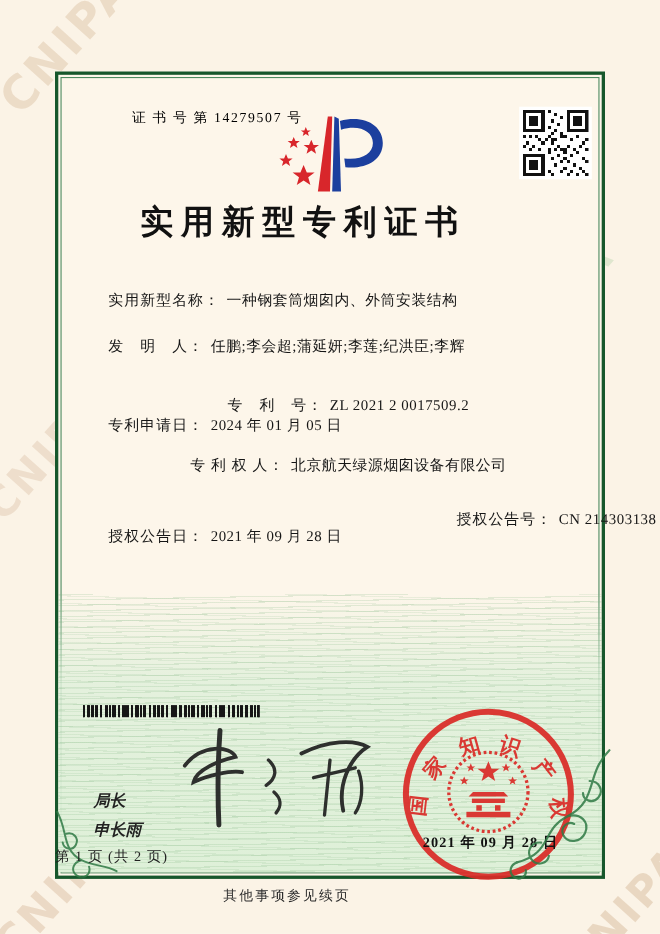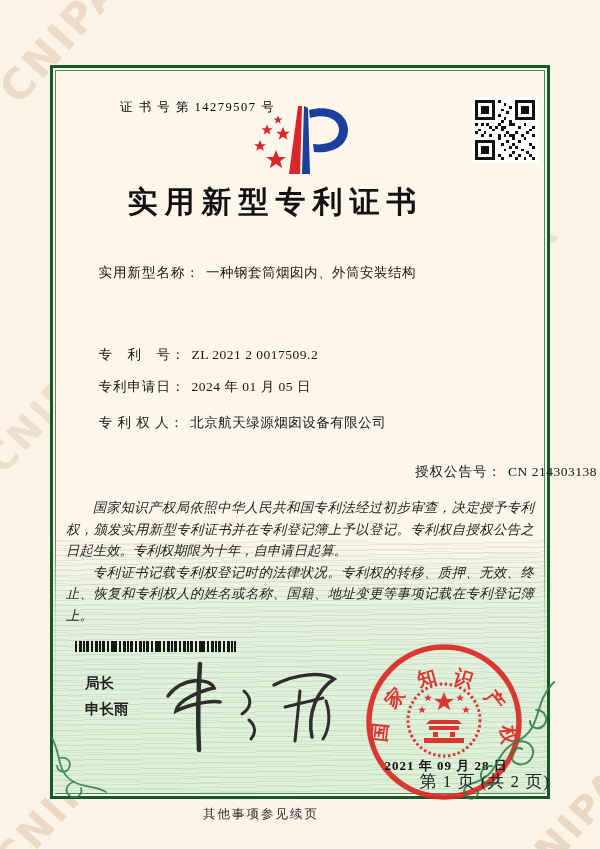--- a/index.html
+++ b/index.html
@@ -62,34 +62,34 @@
     font-style:italic;color:#1d1d1d;
   }
   .paras p{margin:0;text-indent:2em;}
   #barcode{
     position:absolute;left:75px;top:641px;width:161px;height:11px;
     background-image:
       repeating-linear-gradient(90deg,#161616 0 2px,rgba(0,0,0,0) 2px 4px),
       repeating-linear-gradient(90deg,#161616 0 1px,rgba(0,0,0,0) 1px 5px,#161616 5px 7px,rgba(0,0,0,0) 7px 11px);
   }
   .director-block{
-    position:absolute;left:85px;top:670px;
+    position:absolute;left:85px;top:716px;
     font-family:"Liberation Sans","DejaVu Sans",sans-serif;
-    font-weight:bold;font-size:14.5px;color:#222;line-height:26px;
+    font-weight:bold;font-size:14.5px;color:#222;line-height:26px;font-style:italic;
   }
   #signature{position:absolute;left:148px;top:658px;}
   #seal{position:absolute;left:362px;top:640px;}
   .seal-date{
     position:absolute;left:366px;top:757px;width:160px;
     text-align:center;font-size:13px;font-weight:bold;color:#111;
     letter-spacing:1px;
   }
   .page-info{
     position:absolute;left:50px;top:770px;width:500px;
-    text-align:right;font-size:17px;color:#222;letter-spacing:1px;
+    text-align:left;font-size:13px;color:#222;letter-spacing:1px;
   }
   .cont-note{
     position:absolute;left:0;top:806px;width:522px;
     text-align:center;font-size:12.5px;color:#2b2b2b;letter-spacing:2px;
   }
   .flourish{position:absolute;pointer-events:none;}
 </style>
 </head>
 <body>
 
@@ -142,37 +142,37 @@
                M13,13h1v1h-1z M15,14h1v1h-1z M17,13h1v1h-1z M19,15h1v1h-1z M13,15h1v1h-1z M14,16h1v1h-1z M16,17h1v1h-1z M18,18h1v1h-1z M20,16h1v1h-1z
                M13,18h1v1h-1z M15,19h1v1h-1z M17,20h1v1h-1z M19,19h1v1h-1z M20,20h1v1h-1z M14,20h1v1h-1z"></path>
     </g>
   </svg>
 
   <div class="title">实用新型专利证书</div>
 
   <div class="field-row" style="top:248px;">
     <span class="lbl">实用新型名称：</span><span class="val">一种钢套筒烟囱内、外筒安装结构</span>
   </div>
-  <div class="field-row" style="top:330px;">
+  <div class="field-row" style="top:290px;">
+    <span class="lbl">发　明　人：</span><span class="val">任鹏;李会超;蒲延妍;李莲;纪洪臣;李辉</span>
+  </div>
+  <div class="field-row" style="top:344px;text-align:center;">
     <span class="lbl">专　利　号：</span><span class="val">ZL 2021 2 0017509.2</span>
   </div>
   <div class="field-row" style="top:362px;">
     <span class="lbl">专利申请日：</span><span class="val">2024 年 01 月 05 日</span>
   </div>
-  <div class="field-row" style="top:398px;">
+  <div class="field-row" style="top:398px;text-align:center;">
     <span class="lbl">专 利 权 人：</span><span class="val">北京航天绿源烟囱设备有限公司</span>
   </div>
   <div class="field-row" style="top:463px;">
+    <span><span class="lbl">授权公告日：</span><span class="val">2021 年 09 月 28 日</span></span>
     <span class="grant-no"><span class="lbl">授权公告号：</span><span class="val">CN 214303138 U</span></span>
   </div>
 
-  <div class="paras">
-    <p>国家知识产权局依照中华人民共和国专利法经过初步审查，决定授予专利权，颁发实用新型专利证书并在专利登记簿上予以登记。专利权自授权公告之日起生效。专利权期限为十年，自申请日起算。</p>
-    <p>专利证书记载专利权登记时的法律状况。专利权的转移、质押、无效、终止、恢复和专利权人的姓名或名称、国籍、地址变更等事项记载在专利登记簿上。</p>
-  </div>
 
   <div id="barcode"></div>
 
   <div class="director-block">
     <div>局长</div>
     <div>申长雨</div>
   </div>
 
   <svg id="signature" width="200" height="95" viewBox="0 0 200 95">
     <g fill="none" stroke="#1b1b1b" stroke-linecap="round" opacity="0.9">

